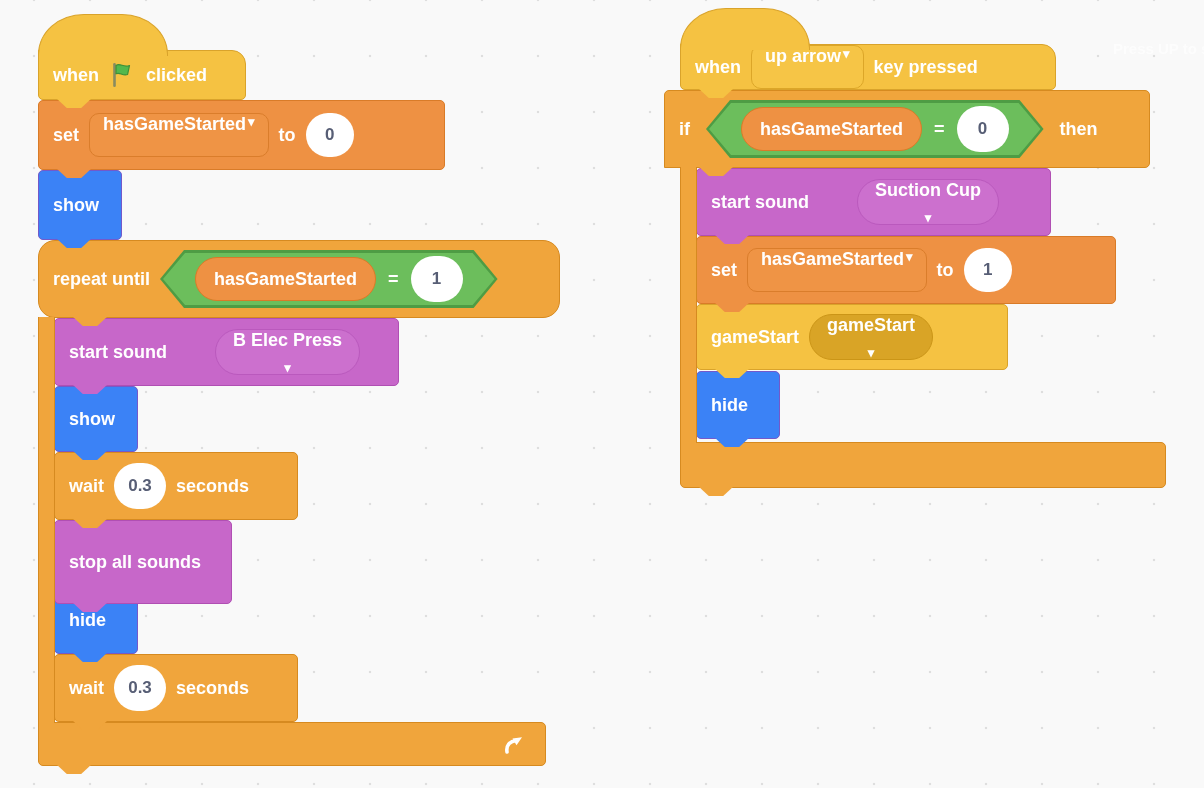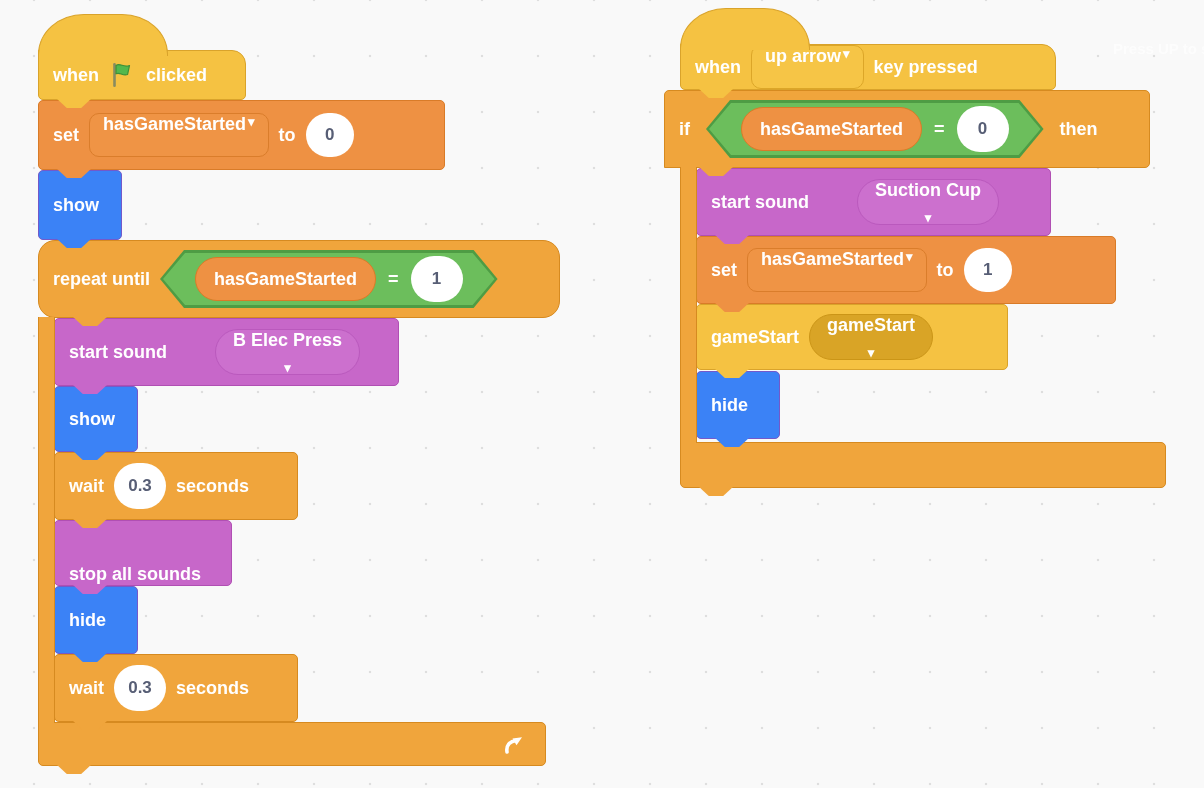--- a/index.html
+++ b/index.html
@@ -130,21 +130,21 @@
   <div class="block c-looks bump" style="left:54px;top:386px;width:84px;height:66px;z-index:25;">
     <span class="lbl">show</span>
   </div>
 
   <div class="block c-control bump" style="left:54px;top:452px;width:244px;height:68px;z-index:24;">
     <span class="lbl">wait</span>
     <span class="oval">0.3</span>
     <span class="lbl">seconds</span>
   </div>
 
-  <div class="block c-sound bump" style="left:54px;top:520px;width:178px;height:66px;z-index:23;align-items:flex-end;">
+  <div class="block c-sound bump" style="left:54px;top:520px;width:178px;height:84px;z-index:23;">
     <span class="lbl">stop all sounds</span>
   </div>
 
   <div class="block c-looks bump" style="left:54px;top:586px;width:84px;height:68px;z-index:22;">
     <span class="lbl">hide</span>
   </div>
 
   <div class="block c-control bump" style="left:54px;top:654px;width:244px;height:68px;z-index:21;">
     <span class="lbl">wait</span>
     <span class="oval">0.3</span>

